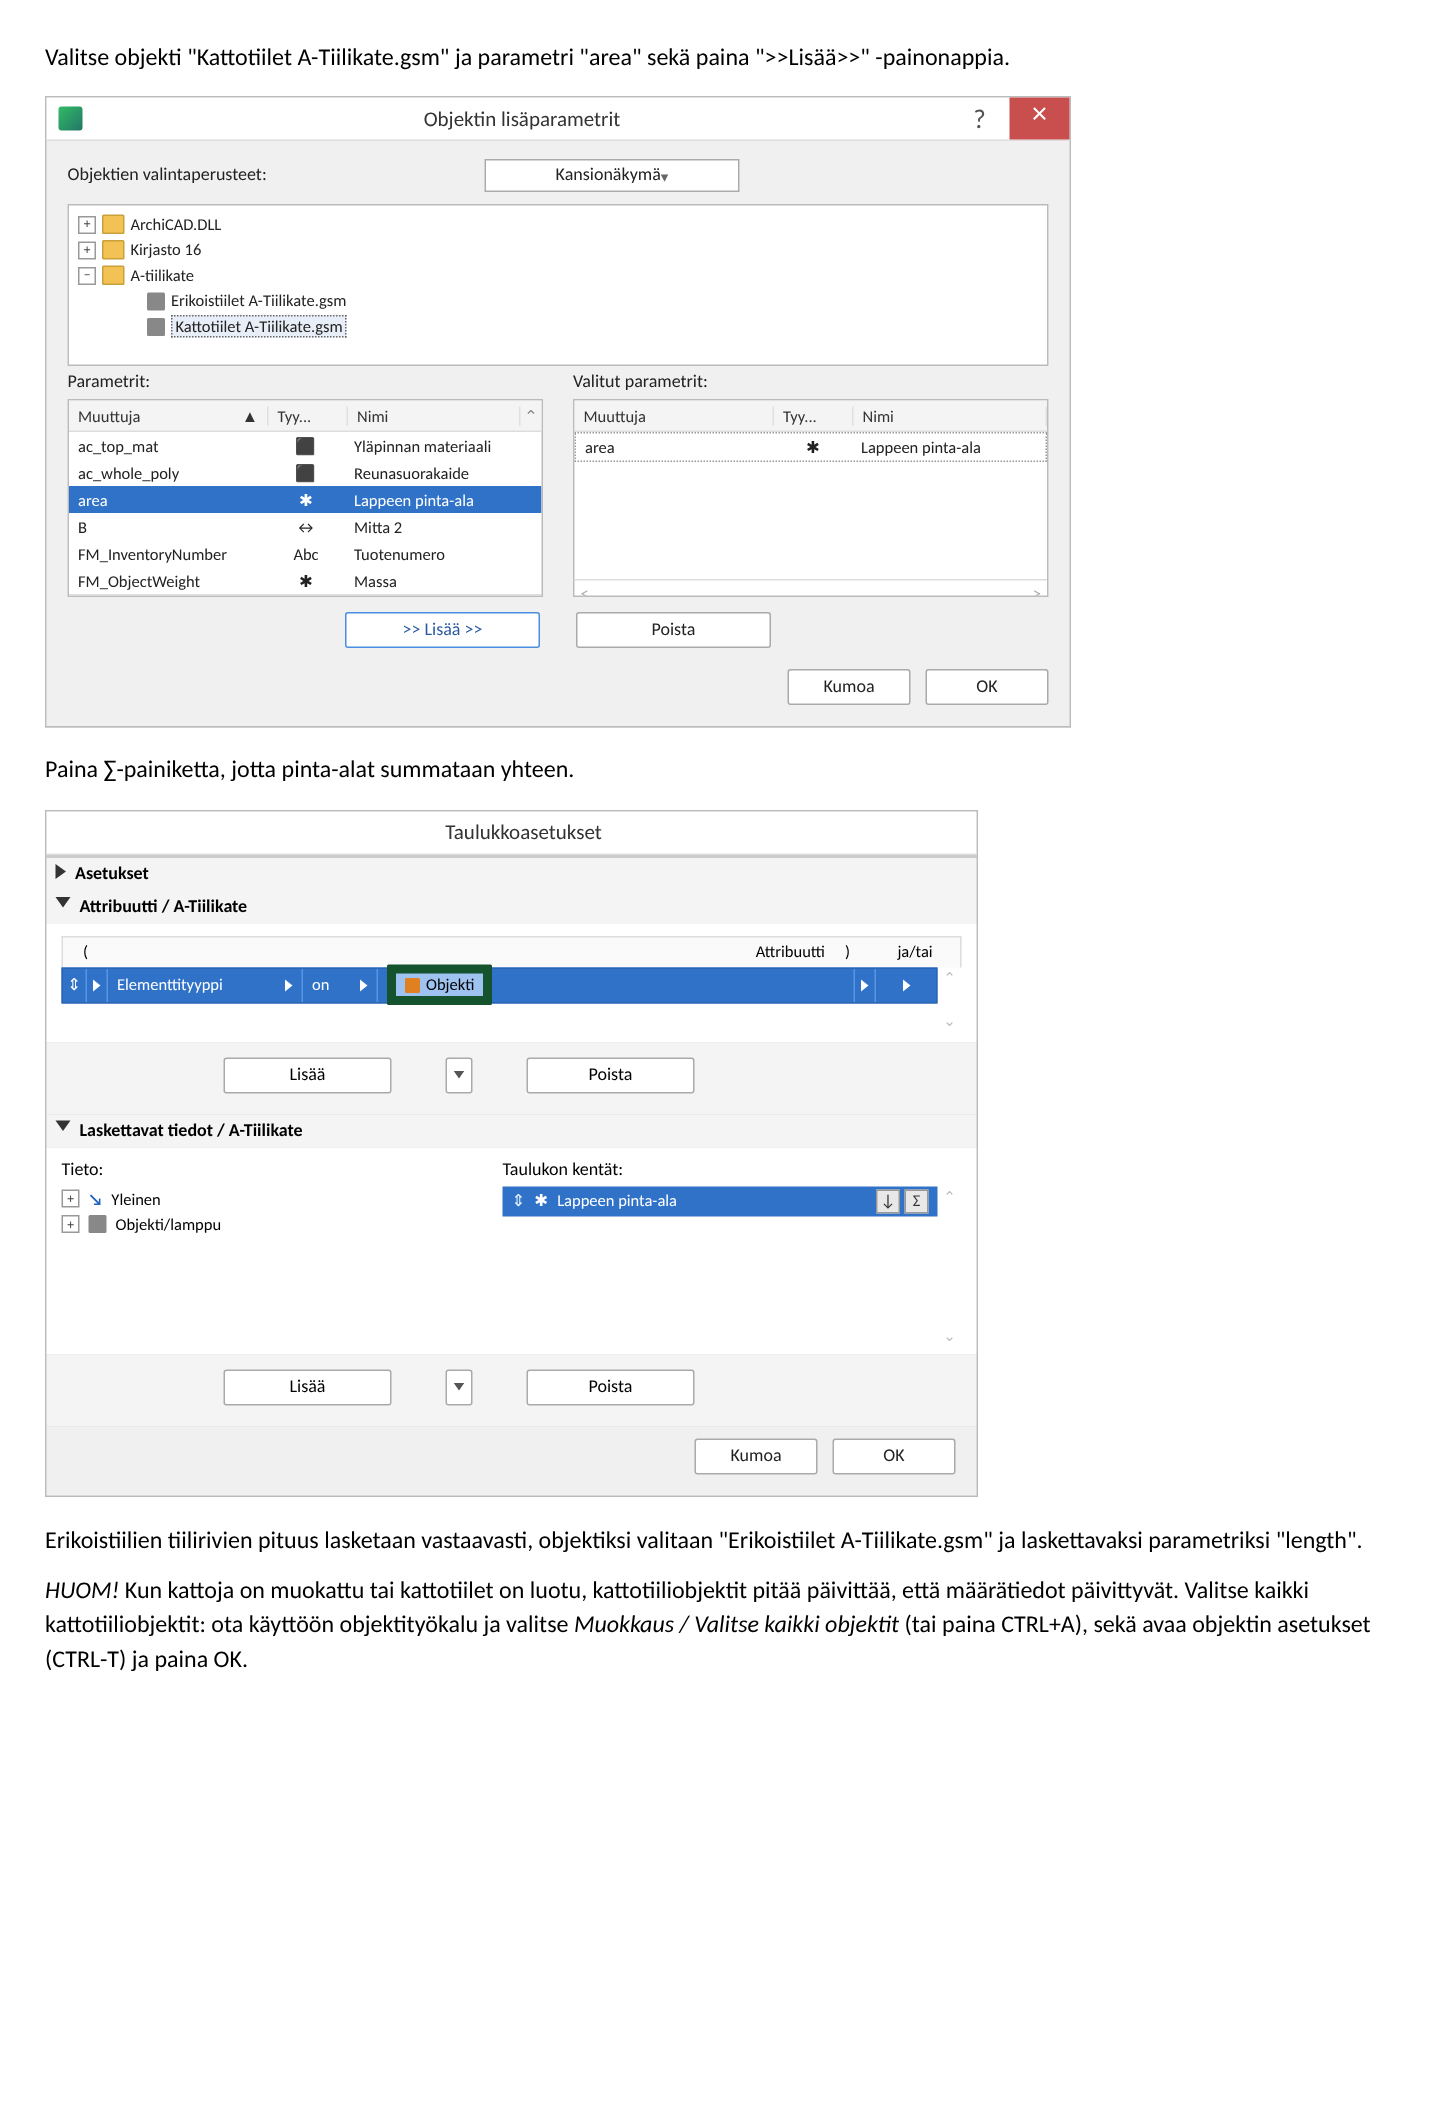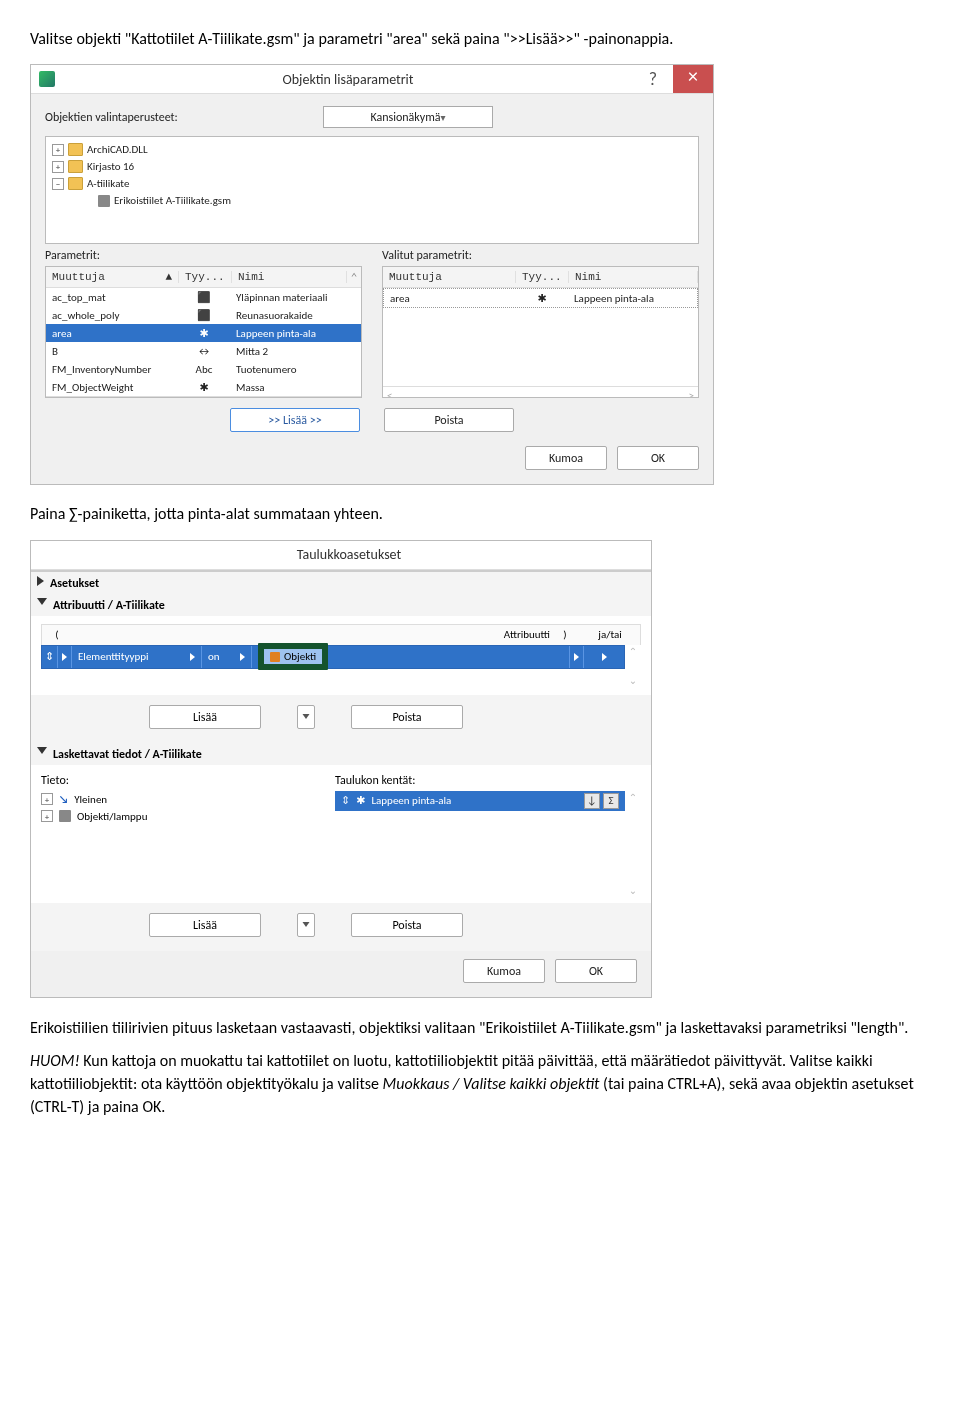--- a/index.html
+++ b/index.html
@@ -99,21 +99,21 @@
     display: flex; gap: 20px; margin-top: 4px;
   }
   .tbl-col { flex: 1; }
   .tbl-head { font-size: 12px; margin-bottom: 4px; }
   .tbl-box {
     background: #fff; border: 1px solid #bbb; height: 128px; overflow: hidden;
   }
   .tbl-box.big { height: 130px; }
   .tbl-header {
     display: flex; background: #f4f4f4; border-bottom: 1px solid #ddd;
-    font-size: 11px; color: #333; height: 20px; align-items: center; font-family: Liberation Mono, monospace;
+    font-size: 11px; color: #333; height: 20px; align-items: center;
   }
   .th-col { padding: 0 6px; border-right: 1px solid #e0e0e0; }
   .th-col.c1 { width: 120px; display:flex; justify-content:space-between; }
   .th-col.c2 { width: 40px; }
   .th-col.c3 { flex:1; }
   .tbody-row {
     display:flex; font-size: 11px; height: 18px; align-items:center;
   }
   .tbody-row .c1 { width: 120px; padding: 0 6px; }
   .tbody-row .c2 { width: 40px; padding: 0 6px; text-align:center; }
@@ -238,20 +238,24 @@
             <span>Kirjasto 16</span>
           </div>
         <div class="tree-row">
             <span class="expander">−</span>
             <span class="folder"></span>
             <span>A-tiilikate</span>
           </div>
         <div class="tree-row" style="padding-left:46px">
             <span class="file-icn"></span>
             <span>Erikoistiilet A-Tiilikate.gsm</span>
+          </div>
+        <div class="tree-row" style="padding-left:46px">
+            <span class="file-icn"></span>
+            <span class="sel-dotted">Kattotiilet A-Tiilikate.gsm</span>
           </div>
       </div>
 
       <div class="tables-row">
         <div class="tbl-col">
           <div class="tbl-head">Parametrit:</div>
           <div class="tbl-box big">
             <div class="tbl-header">
               <span class="th-col c1">
                   <span>Muuttuja</span>

